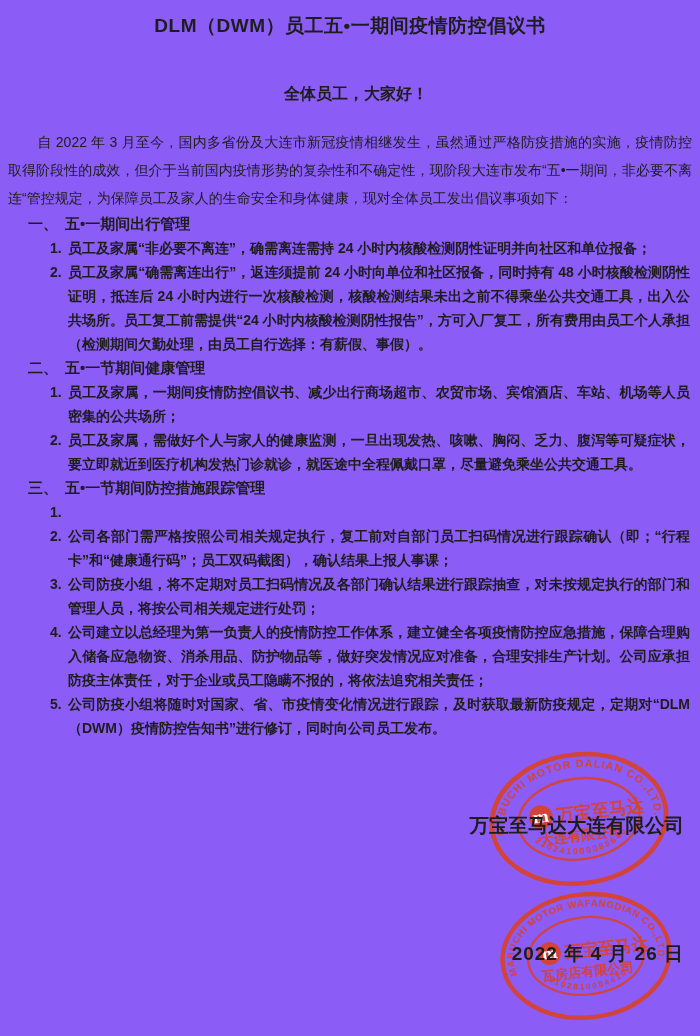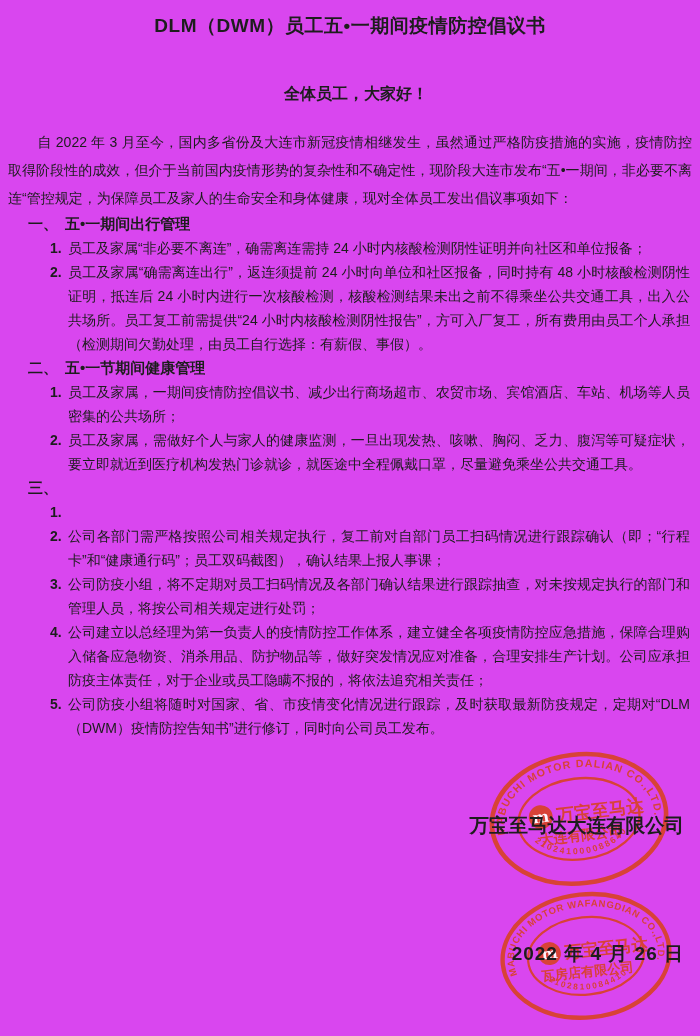--- a/index.html
+++ b/index.html
@@ -4,21 +4,21 @@
 <style>
   :root{
     --red:#d8422e;
     --ink:#1d1d1d;
   }
   html,body{margin:0;padding:0;background:#e8e8e8;}
   .page{
     position:relative;
     width:700px;height:1036px;
     margin:0 auto;
-    background:#d946ef;
+    background:#8b5cf6;
     color:var(--ink);
     font-family:"Liberation Sans", sans-serif;
     overflow:hidden;
   }
   .doc-title{
     padding-top:13px;
     text-align:center;
     font-size:19px;
     font-weight:700;
     letter-spacing:.5px;
@@ -42,21 +42,21 @@
     font-weight:700;
     line-height:24px;
   }
   .sec-num{margin-left:28px;width:37px;flex:none;}
   .item{
     display:flex;
     font-size:14px;
     line-height:24px;
   }
   .item-num{margin-left:50px;width:18px;flex:none;font-weight:700;}
-  .item-text{flex:1;margin-right:10px;text-align:justify;}
+  .item-text{flex:1;margin-right:10px;text-align:justify;font-weight:bold;}
 
   .signature{position:absolute;right:16px;z-index:2;font-weight:700;white-space:nowrap;}
   .company-1{top:812px;font-size:19.5px;}
   .company-2{top:879px;font-size:19.5px;}
   .sig-date{top:941px;font-size:19px;letter-spacing:1px;}
 
   .stamp{
     position:absolute;
     z-index:1;
     opacity:.95;
@@ -127,20 +127,21 @@
     </div>
     <div class="item">
       <span class="item-num">2.</span>
       <span class="item-text">员工及家属，需做好个人与家人的健康监测，一旦出现发热、咳嗽、胸闷、乏力、腹泻等可疑症状，要立即就近到医疗机构发热门诊就诊，就医途中全程佩戴口罩，尽量避免乘坐公共交通工具。</span>
     </div>
   </div>
 
   <div>
     <div class="sec-head">
       <span class="sec-num">三、</span>
+      <span class="sec-title">五•一节期间防控措施跟踪管理</span>
     </div>
     <div class="item">
       <span class="item-num">1.</span>
     </div>
     <div class="item">
       <span class="item-num">2.</span>
       <span class="item-text">公司各部门需严格按照公司相关规定执行，复工前对自部门员工扫码情况进行跟踪确认（即；“行程卡”和“健康通行码”；员工双码截图），确认结果上报人事课；</span>
     </div>
     <div class="item">
       <span class="item-num">3.</span>

